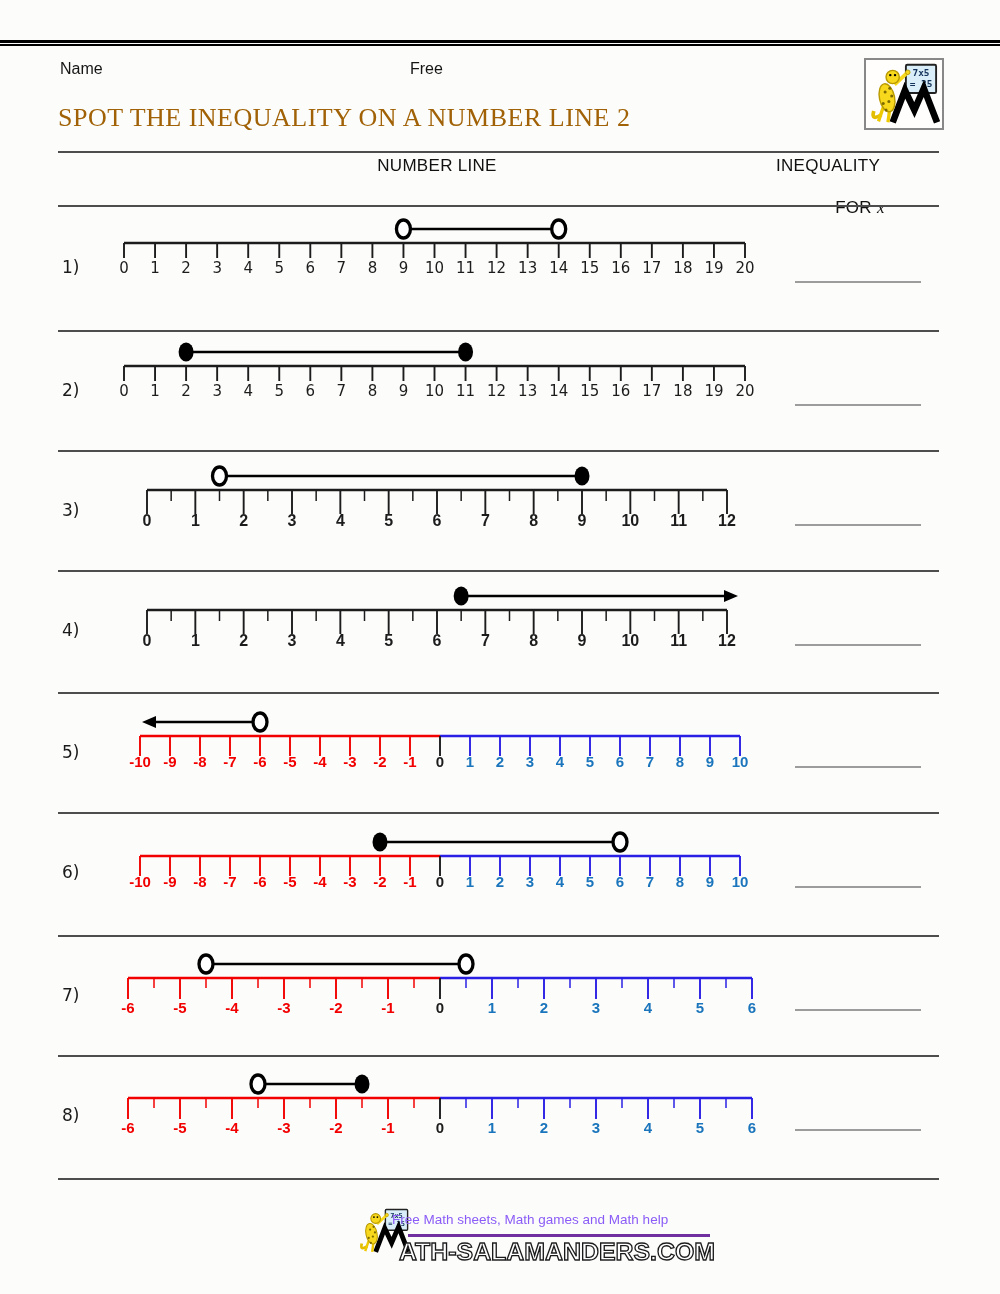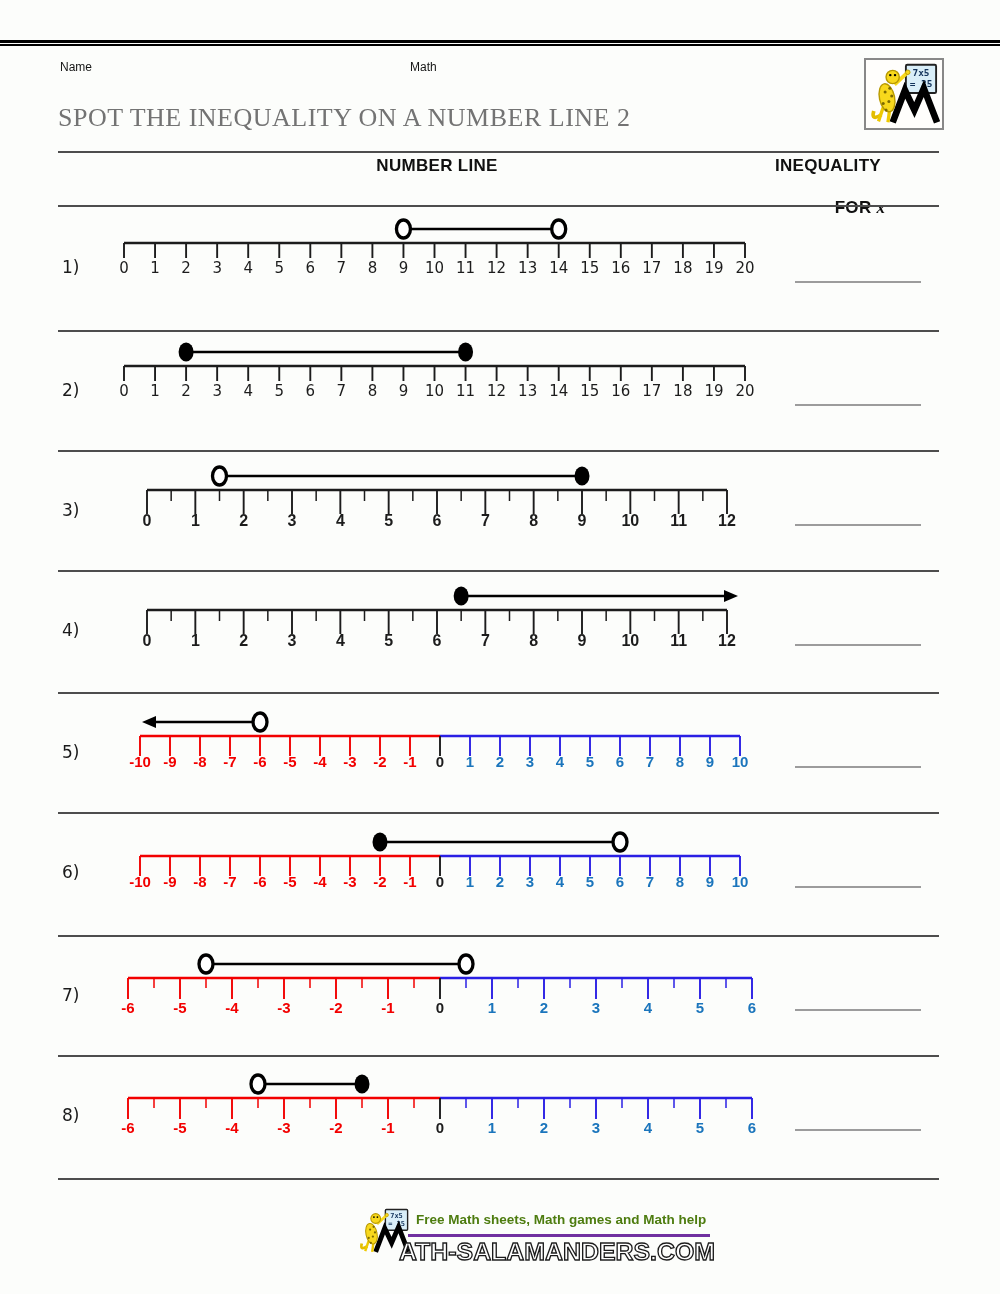--- a/index.html
+++ b/index.html
@@ -1,32 +1,32 @@
 <!DOCTYPE html>
 <html><head>
 <meta charset="utf-8">
 <style>
   html,body{margin:0;padding:0;background:#e8e8e8;}
   .page{position:relative;width:1000px;height:1294px;margin:0 auto;background:#fcfdfb;
         font-family:"Liberation Sans", sans-serif;overflow:hidden;}
   .abs{position:absolute;}
   .topbar{left:0;top:40px;width:1000px;height:6px;
           background:linear-gradient(to bottom,#000 0 3px,#fcfdfb 3px 4px,#000 4px 6px);}
-  .meta-label{font-size:12px;color:#151515;}
-  .title{font-family:"Liberation Serif", serif;font-size:26px;color:#737373;letter-spacing:.5px;white-space:nowrap;}
+  .meta-label{font-size:16px;color:#151515;}
+  .title{font-family:"Liberation Serif", serif;font-size:26px;color:#a16207;letter-spacing:.5px;white-space:nowrap;}
   .hline{left:58px;width:881px;height:2px;background:#4d4d4d;}
-  .colhead{font-size:17px;color:#101010;text-align:center;letter-spacing:.3px;font-weight:bold;}
+  .colhead{font-size:17px;color:#101010;text-align:center;letter-spacing:.3px;}
   .var-x{font-family:"Liberation Serif", serif;font-style:italic;}
   .row{left:0;width:1000px;}
   .row-label{position:absolute;left:62px;top:50px;width:34px;font-size:17px;color:#1a1a1a;
              font-family:"DejaVu Sans", sans-serif;}
   .nl-host{position:absolute;left:0;top:0;width:1000px;height:120px;}
   .answer-blank{position:absolute;left:795px;top:74px;width:126px;height:2px;background:#9c9c9c;}
   .logo-box{left:864px;top:58px;width:80px;height:72px;border:2px solid #888;background:#fffefc;box-sizing:border-box;}
-  .tagline{left:416px;top:1212px;font-size:13.5px;font-weight:bold;color:#4d7c0f;white-space:nowrap;}
+  .tagline{left:392px;top:1212px;font-size:13.5px;font-weight:normal;color:#8b5cf6;white-space:nowrap;}
   .tagline-rule{left:408px;top:1234px;width:302px;height:3px;background:#7030a0;}
 </style>
 </head>
 <body>
 
 <div class="page">
 
   <svg width="0" height="0" style="position:absolute" aria-hidden="true">
     <symbol id="sala-logo" viewBox="0 0 80 72">
       <rect x="42" y="5" width="32" height="30" rx="1.5" fill="#d9eef8" stroke="#222" stroke-width="2"></rect>
@@ -49,21 +49,21 @@
         <circle cx="18" cy="46" r="1.6" fill="#7c6a00"></circle>
         <circle cx="21" cy="53" r="1.6" fill="#7c6a00"></circle>
         <circle cx="27" cy="38" r="1.6" fill="#7c6a00"></circle>
       </g>
     </symbol>
   </svg>
 
   <div class="abs topbar"></div>
 
   <div class="abs meta-label" style="left:60px;top:60px">Name</div>
-  <div class="abs meta-label" style="left:410px;top:60px">Math</div>
+  <div class="abs meta-label" style="left:410px;top:60px">Free</div>
 
   <div class="abs logo-box">
     <svg width="76" height="68" viewBox="0 0 80 72">
       <use href="#sala-logo"></use>
     </svg>
   </div>
 
   <div class="abs title" style="left:58px;top:103px">SPOT THE INEQUALITY ON A NUMBER LINE 2</div>
 
   <div class="abs hline" style="top:151px"></div>

